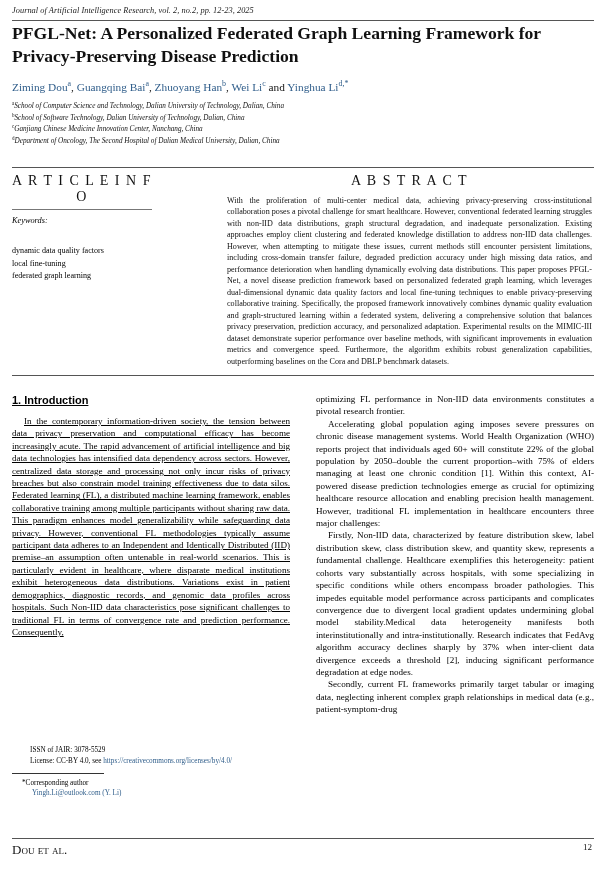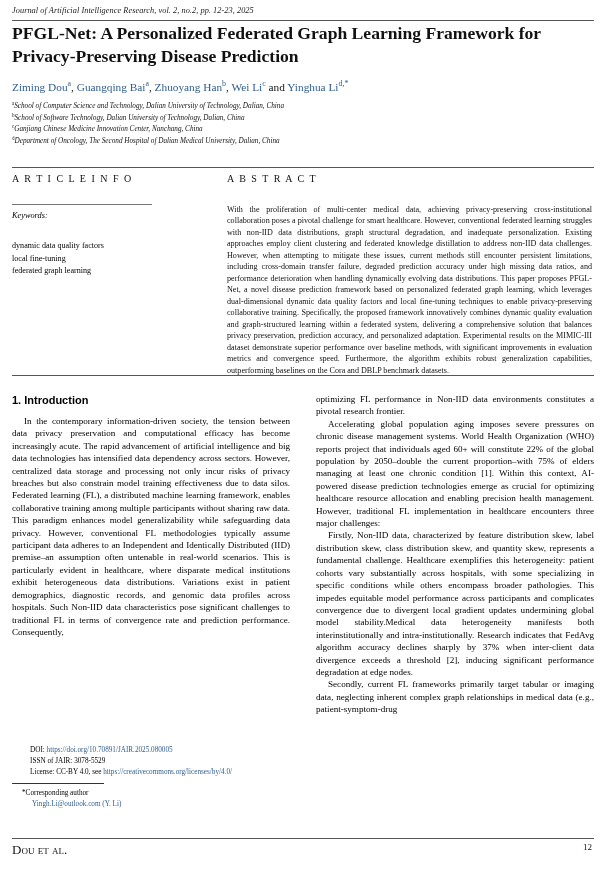--- a/index.html
+++ b/index.html
@@ -92,24 +92,25 @@
     left: 12px;
     width: 140px;
   }
   .info-right {
     position: absolute;
     top: 173px;
     left: 227px;
     right: 14px;
   }
   .sec-head {
-    font-size: 10px;
+    font-size: 14px;
     letter-spacing: 1.5px;
     color: #111;
-    margin-bottom: 20px;
+    margin-bottom: 4px;
+    text-align: center;
   }
   .info-left .underline {
     border-bottom: 0.8px solid #777;
     width: 140px;
     margin: 4px 0 6px 0;
   }
   .kw-title {
     font-size: 8.3px;
     font-style: italic;
     margin-bottom: 20px;
@@ -134,21 +135,21 @@
     height: 420px;
   }
   .col {
     position: absolute;
     top: 0;
     width: 278px;
     font-size: 9.1px;
     line-height: 1.365;
     text-align: justify;
   }
-  .col-left { left: 0; }
+  .col-left { left: 0; text-decoration: underline; }
   .col-right { left: 304px; }
   h2.section {
     font-size: 11px;
     font-weight: bold;
     margin: 0 0 7px 0;
     font-family: "Liberation Sans", sans-serif;
   }
   p.para {
     margin: 0;
     text-indent: 12px;
@@ -248,21 +249,20 @@
     </div>
     <div class="col col-right">
       <p class="para" style="text-indent:0">optimizing FL performance in Non-IID data environments constitutes a pivotal research frontier.</p>
       <p class="para">Accelerating global population aging imposes severe pressures on chronic disease management systems. World Health Organization (WHO) reports project that individuals aged 60+ will constitute 22% of the global population by 2050–double the current proportion–with 75% of elders managing at least one chronic condition [1]. Within this context, AI-powered disease prediction technologies emerge as crucial for optimizing healthcare resource allocation and enabling precision health management. However, traditional FL implementation in healthcare encounters three major challenges:</p>
       <p class="para">Firstly, Non-IID data, characterized by feature distribution skew, label distribution skew, class distribution skew, and quantity skew, represents a fundamental challenge. Healthcare exemplifies this heterogeneity: patient cohorts vary substantially across hospitals, with some specializing in specific conditions while others encompass broader pathologies. This impedes equitable model performance across participants and complicates convergence due to divergent local gradient updates undermining global model stability.Medical data heterogeneity manifests both interinstitutionally and intra-institutionally. Research indicates that FedAvg algorithm accuracy declines sharply by 37% when inter-client data divergence exceeds a threshold [2], inducing significant performance degradation at edge nodes.</p>
       <p class="para">Secondly, current FL frameworks primarily target tabular or imaging data, neglecting inherent complex graph relationships in medical data (e.g., patient-symptom-drug</p>
     </div>
   </div>
 
   <div class="footnote">
-    <div class="indent"><span>DOI:</span> <span class="link-blue">https://doi.org/10.70891/JAIR.2025.080005</span></div>
     <div class="indent">ISSN of JAIR: 3078-5529</div>
     <div class="indent"><span>License: CC-BY 4.0, see</span> <span class="link-blue">https://creativecommons.org/licenses/by/4.0/</span></div>
     <div class="fn-rule"></div>
     <div class="corr">*Corresponding author</div>
     <div class="email">Yingh.Li@outlook.com (Y. Li)</div>
   </div>
 
   <div class="foot-rule"></div>
   <div class="footer-left">Dou et al.</div>
   <div class="footer-right">12</div>

